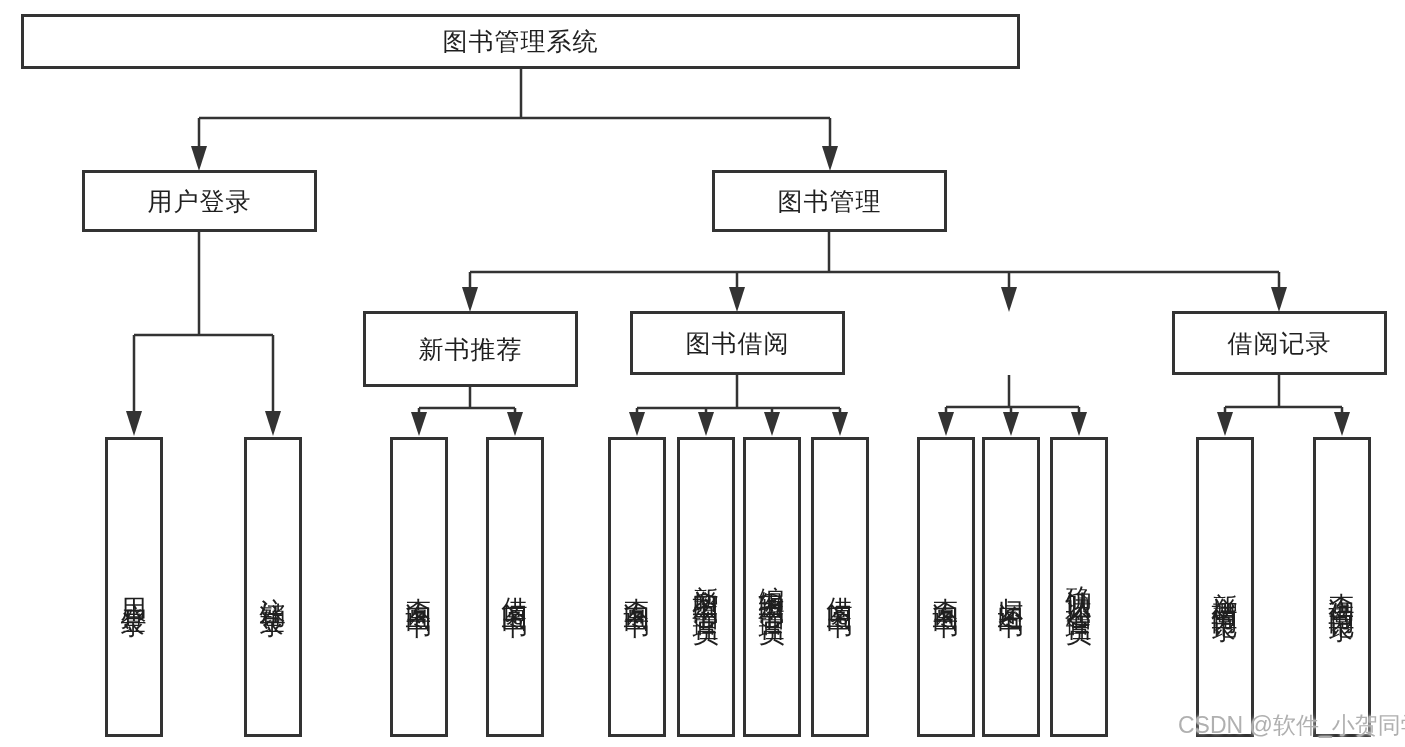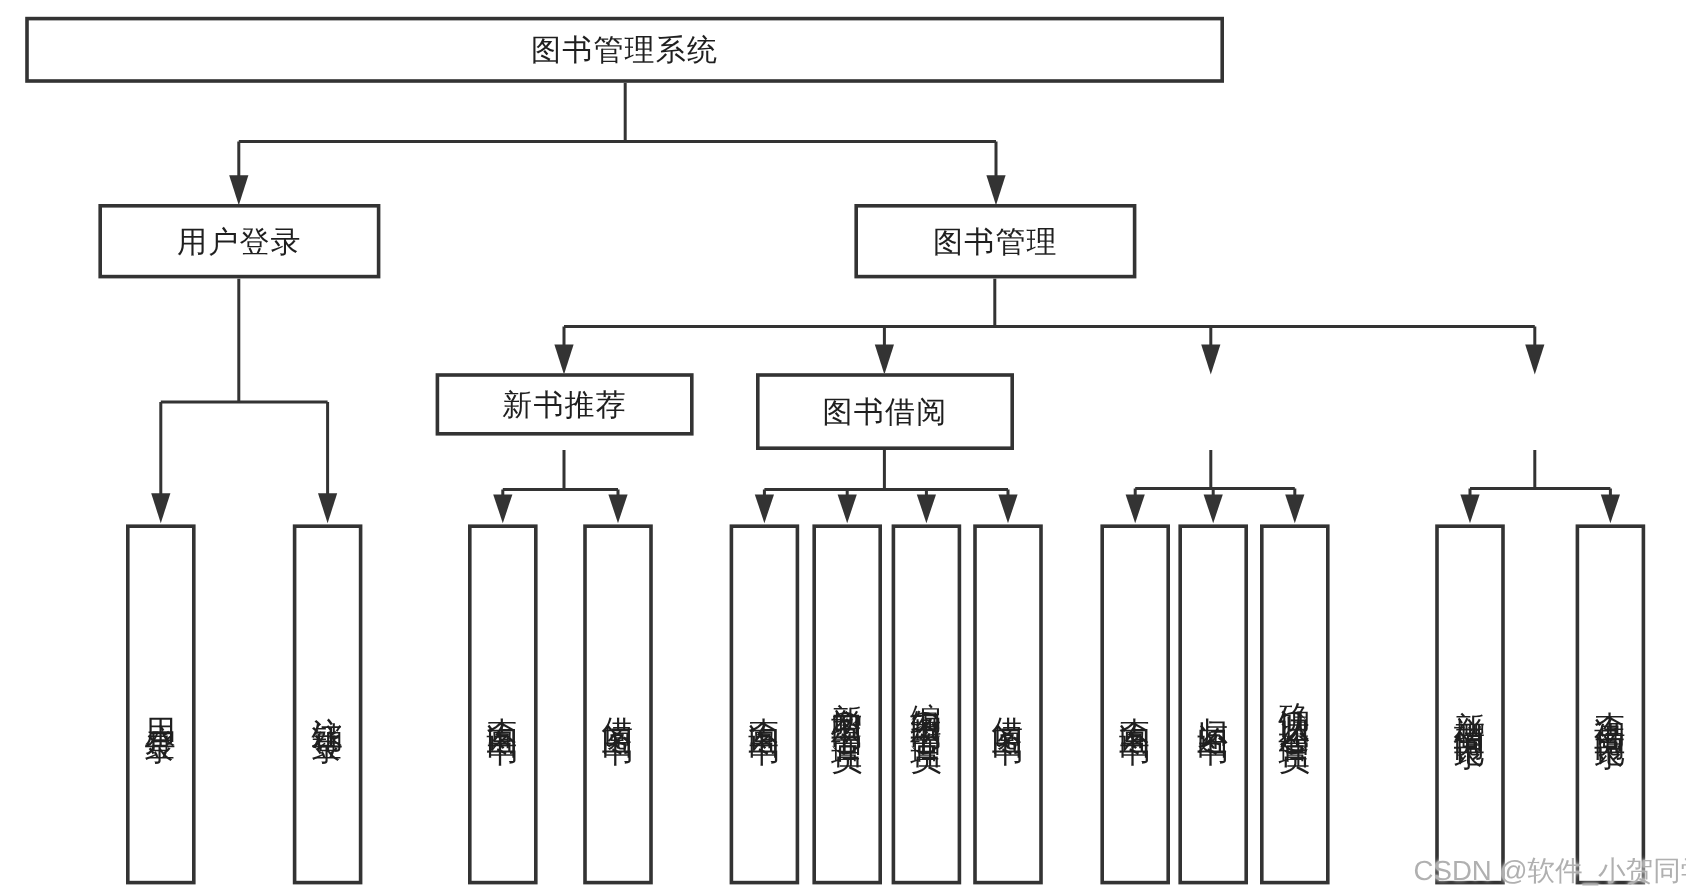--- a/index.html
+++ b/index.html
@@ -77,25 +77,28 @@
     <span>图书管理系统</span>
   </div>
 
   <div class="node hnode" style="left:82px;top:170px;width:235px;height:62px;">
     <span>用户登录</span>
   </div>
   <div class="node hnode" style="left:712px;top:170px;width:235px;height:62px;">
     <span>图书管理</span>
   </div>
 
-  <div class="node hnode" style="left:363px;top:311px;width:215px;height:52px;">
+  <div class="node hnode" style="left:363px;top:311px;width:215px;height:76px;">
     <span>新书推荐</span>
   </div>
   <div class="node hnode" style="left:630px;top:311px;width:215px;height:64px;font-family:Liberation Serif, serif;">
     <span>图书借阅</span>
+  </div>
+  <div class="node hnode" style="left:1172px;top:311px;width:215px;height:64px;">
+    <span>借阅记录</span>
   </div>
 
   <div class="node vnode" style="left:105px;">
     <span class="vtext">用户登录</span>
   </div>
   <div class="node vnode" style="left:244px;">
     <span class="vtext">注销登录</span>
   </div>
 
   <div class="node vnode" style="left:390px;">

